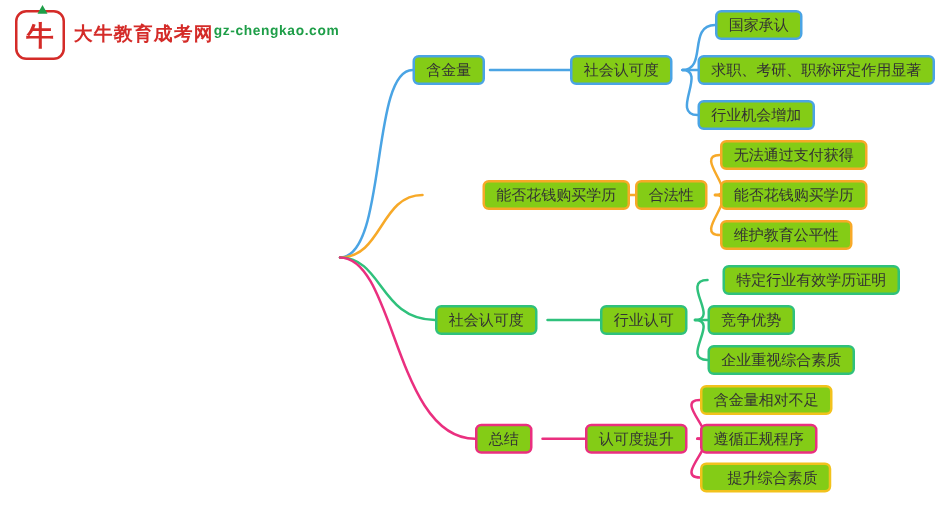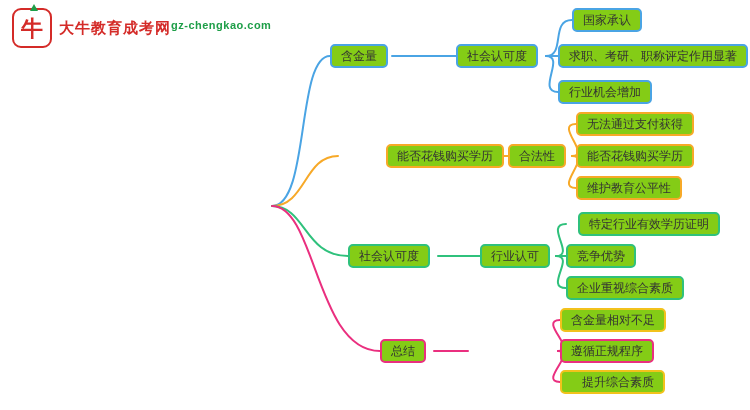--- a/index.html
+++ b/index.html
@@ -114,20 +114,21 @@
 
 
   <div class="node c-blue" id="b0">含金量</div>
   <div class="node c-orange" id="b1">能否花钱购买学历</div>
   <div class="node c-green" id="b2">社会认可度</div>
   <div class="node c-pink" id="b3">总结</div>
 
   <div class="node c-blue" id="s0">社会认可度</div>
   <div class="node c-orange" id="s1">合法性</div>
   <div class="node c-green" id="s2">行业认可</div>
+  <div class="node c-pink" id="s3">认可度提升</div>
 
   <div class="node c-blue" id="l00">国家承认</div>
   <div class="node c-blue" id="l01">求职、考研、职称评定作用显著</div>
   <div class="node c-blue" id="l02">行业机会增加</div>
 
   <div class="node c-orange" id="l10">无法通过支付获得</div>
   <div class="node c-orange" id="l11">能否花钱购买学历</div>
   <div class="node c-orange" id="l12">维护教育公平性</div>
 
   <div class="node c-green" id="l20">特定行业有效学历证明</div>

